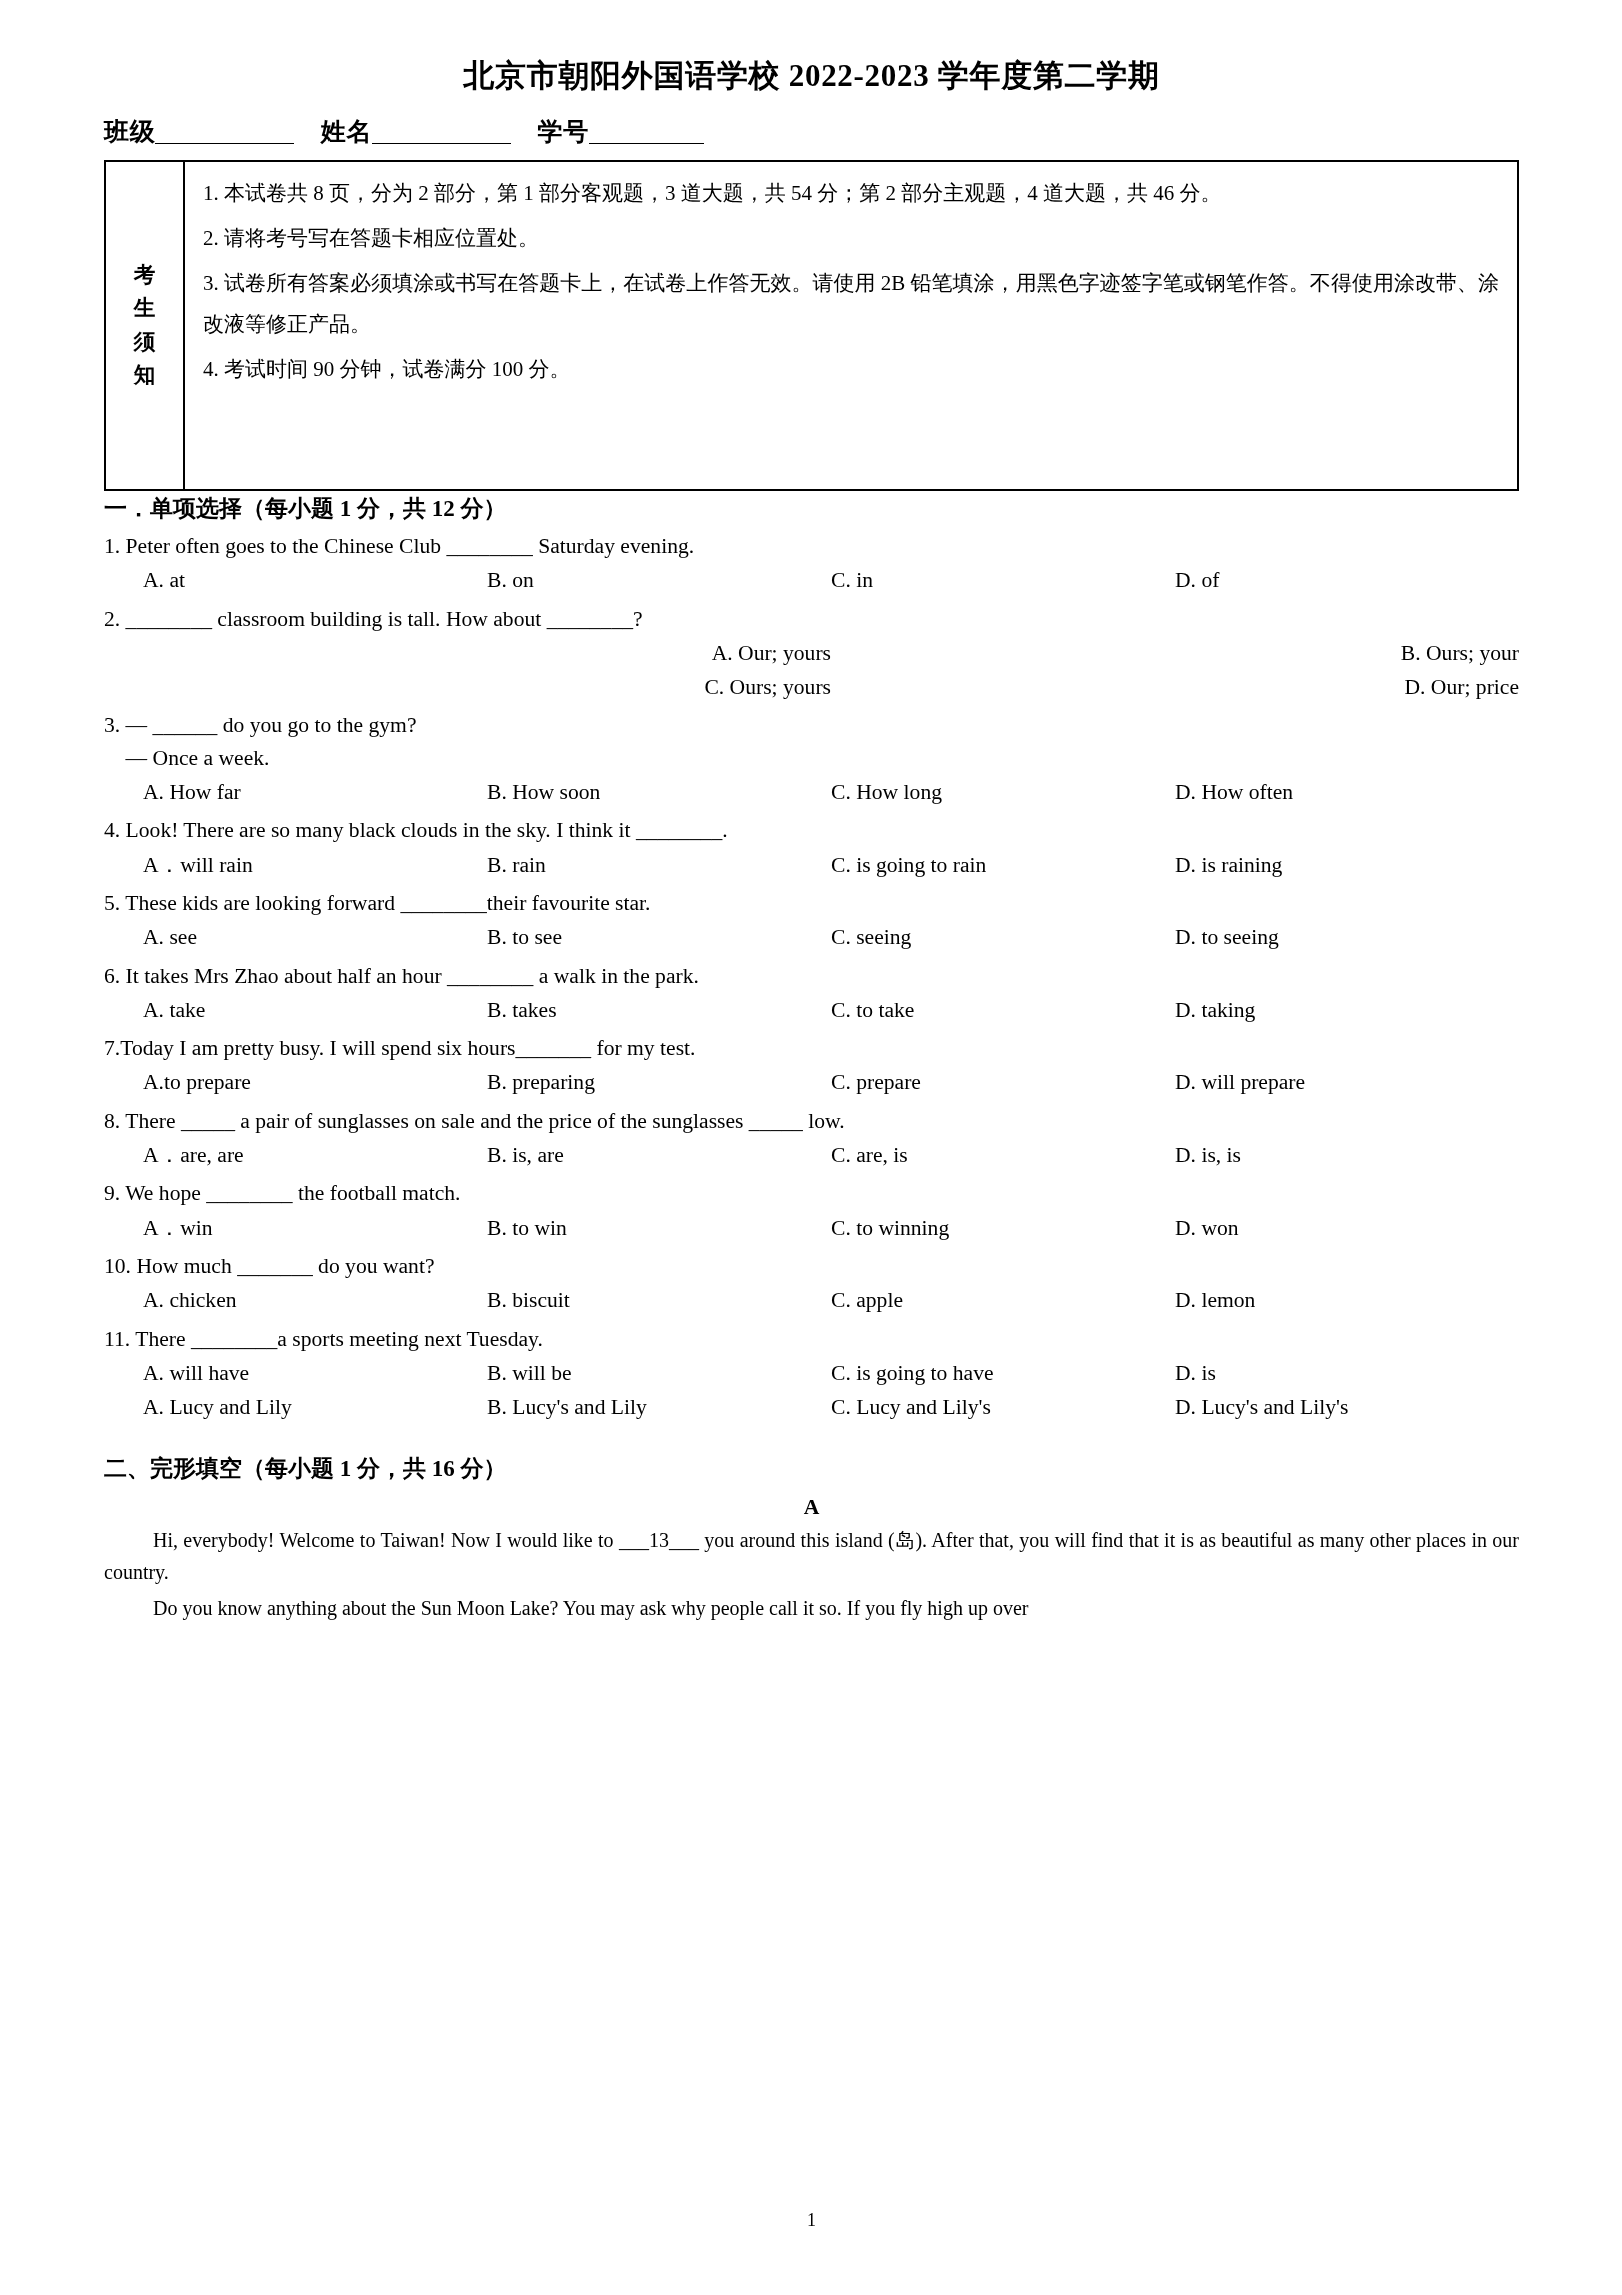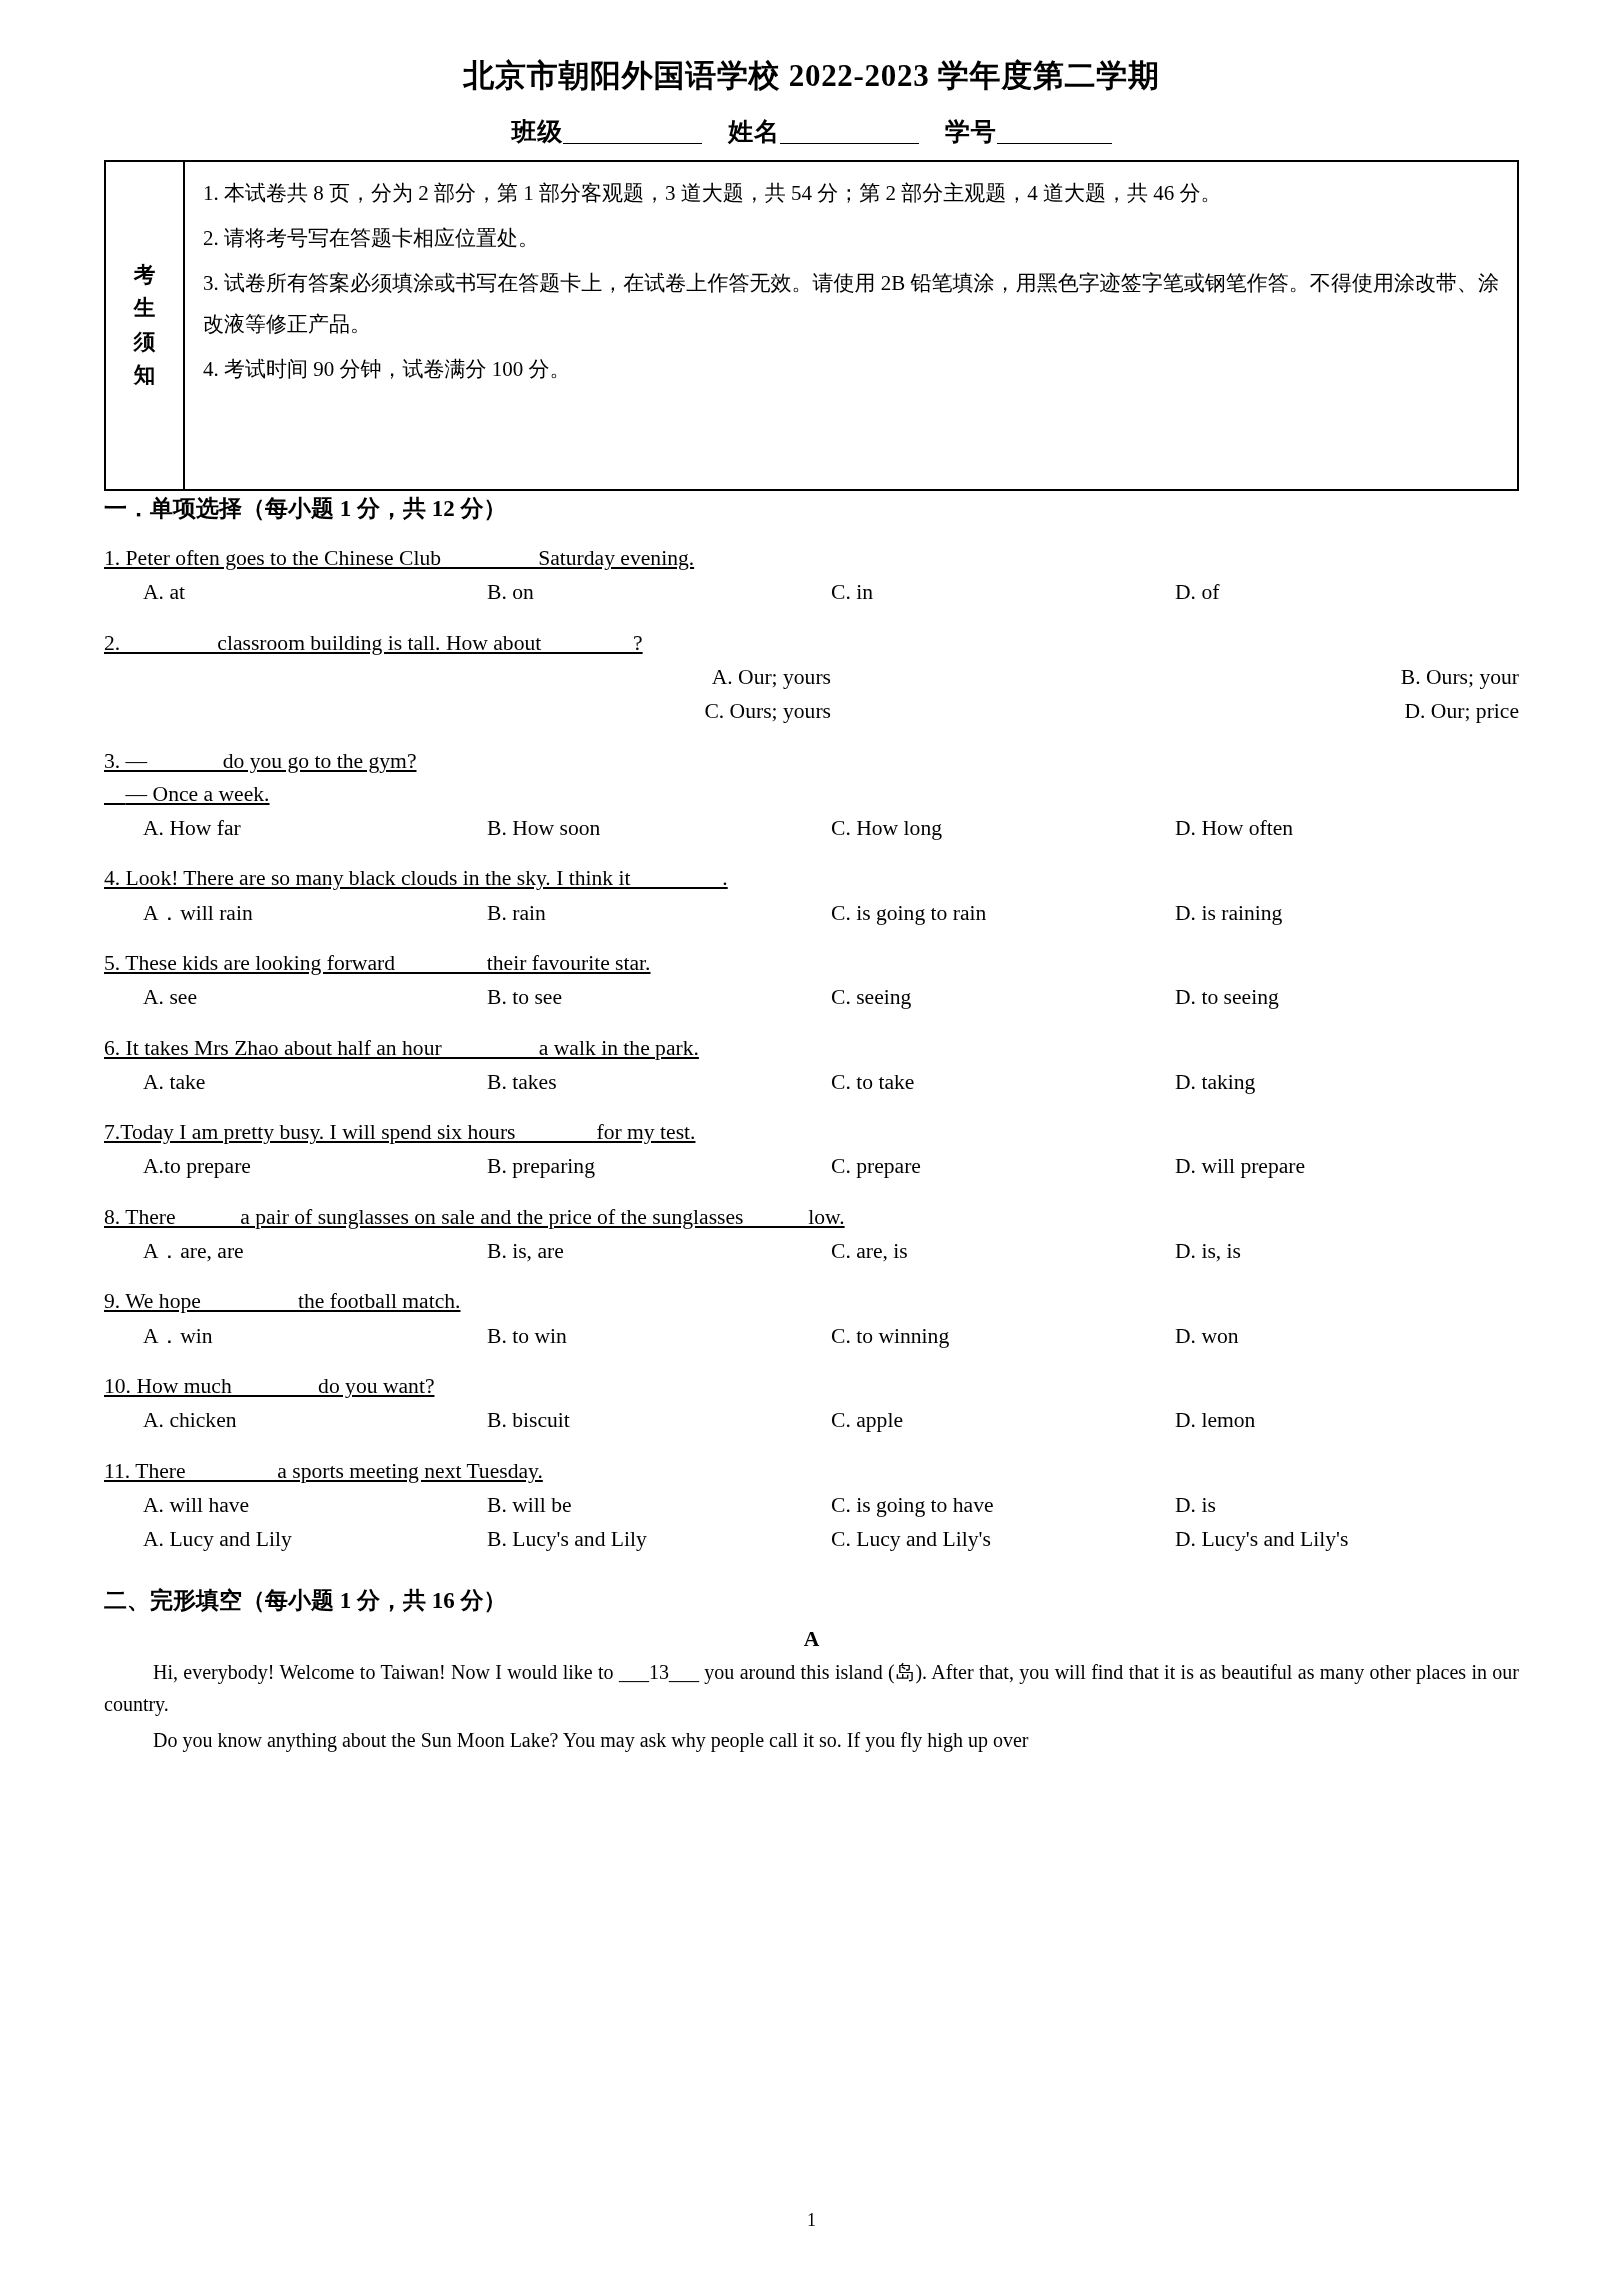--- a/index.html
+++ b/index.html
@@ -27,21 +27,20 @@
     margin-top: 12.5px;
   }
   .title-line2 {
     text-align: center;
     font-weight: bold;
     font-size: 31px;
     margin-top: 16.7px;
     letter-spacing: 1.4px;
   }
   .fields {
-    text-align: center;
     font-size: 25px;
     margin-top: 18px;
     font-weight: bold;
     letter-spacing: 0.7px;
   }
   .fields .u {
     display: inline-block;
     border-bottom: 1.4px solid #000;
     width: 139px;
     height: 24px;
@@ -82,22 +81,21 @@
 
   .section-head {
     font-weight: bold;
     font-size: 23px;
     margin-top: 2px;
     margin-bottom: 5.6px;
   }
   .q {
     font-size: 21.6px;
     line-height: 1.52;
-    margin-top: 18px;
-    text-decoration: underline;
+    margin-top: 6px;
   }
   .q .stem { white-space: pre-wrap; }
   .opts {
     display: flex;
     font-size: 21.6px;
     line-height: 1.5;
     margin-top: 1.4px;
     padding-left: 39px;
   }
   .opts.four > div { width: 25%; }

